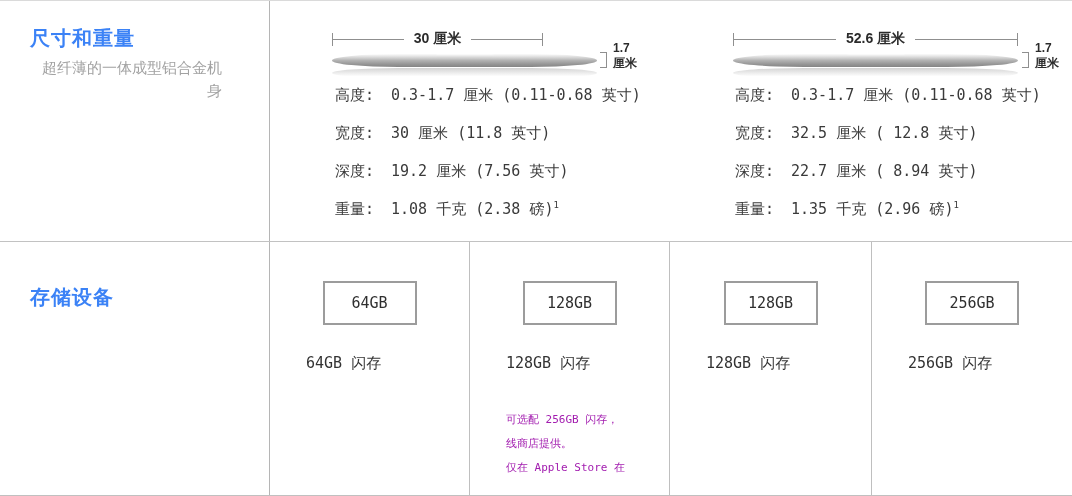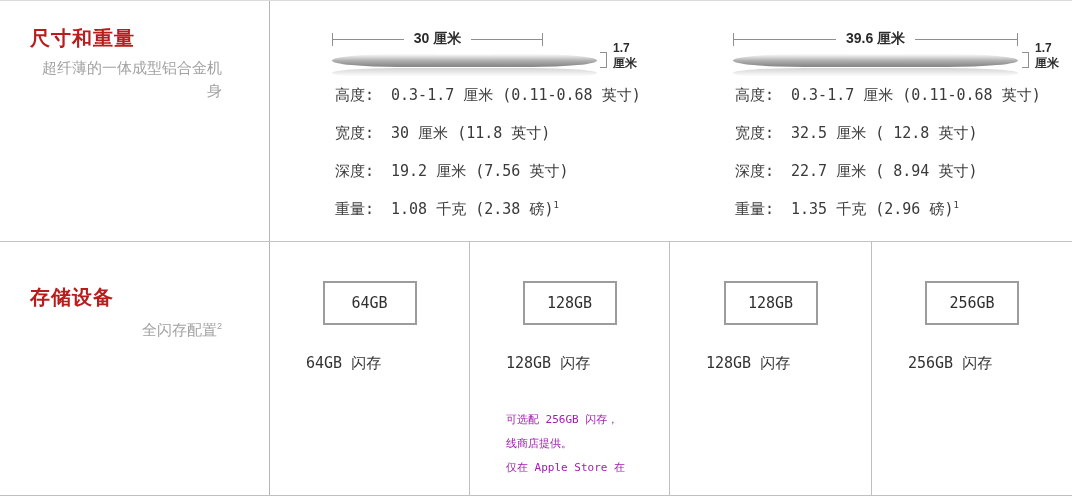--- a/index.html
+++ b/index.html
@@ -8,21 +8,21 @@
   .page {
     position:relative; width:1072px; height:496px; background:#fff;
     border-top:1px solid #dadada; border-bottom:1px solid #c0c0c0;
     overflow:hidden;
   }
   .row { display:flex; }
   .row-top { height:241px; border-bottom:1px solid #c2c2c2; }
   .row-bottom { height:253px; }
   .side { width:270px; flex:0 0 270px; border-right:1px solid #b5b5b5; padding:24px 20px 0 30px; }
   .row-bottom .side { padding-top:42px; }
-  .side h2 { font-size:20px; font-weight:bold; color:#b91c1c; letter-spacing:1px; margin-bottom:4px;font-family:Liberation Mono, monospace; }
+  .side h2 { font-size:20px; font-weight:bold; color:#3b82f6; letter-spacing:1px; margin-bottom:4px;font-family:Liberation Mono, monospace; }
   .side .sub { font-size:15px; color:#a2a2a2; line-height:23px; width:192px;text-align:right; }
   .side .sub sup { font-size:9px; color:#a2a2a2; }
 
   .model { position:relative; }
   .model-a { width:400px; flex:0 0 400px; }
   .model-b { width:402px; flex:0 0 402px; }
 
   .dimline { position:absolute; top:30px; display:flex; align-items:center; height:16px; }
   .model-a .dimline { left:62px; width:211px; }
   .model-b .dimline { left:63px; width:285px; }
@@ -103,21 +103,21 @@
         <div class="spec"><span class="spec-label">宽度:</span><span class="spec-value">30 厘米 (11.8 英寸)</span><sup></sup></div>
         <div class="spec"><span class="spec-label">深度:</span><span class="spec-value">19.2 厘米 (7.56 英寸)</span><sup></sup></div>
         <div class="spec"><span class="spec-label">重量:</span><span class="spec-value">1.08 千克 (2.38 磅)</span><sup>1</sup></div>
       </div>
     </div>
 
     <div class="model model-b">
       <div class="dimline">
         <span class="tick"></span>
         <span class="dline"></span>
-        <span class="dlabel">39.6 厘米</span>
+        <span class="dlabel">52.6 厘米</span>
         <span class="dline"></span>
         <span class="tick"></span>
       </div>
       <div class="laptop">
         <div class="notch"></div>
       </div>
       <div class="reflection"></div>
       <div class="bracket"></div>
       <div class="thickness">
         <div>1.7</div>
@@ -128,21 +128,20 @@
         <div class="spec"><span class="spec-label">宽度:</span><span class="spec-value">32.5 厘米 ( 12.8 英寸)</span><sup></sup></div>
         <div class="spec"><span class="spec-label">深度:</span><span class="spec-value">22.7 厘米 ( 8.94 英寸)</span><sup></sup></div>
         <div class="spec"><span class="spec-label">重量:</span><span class="spec-value">1.35 千克 (2.96 磅)</span><sup>1</sup></div>
       </div>
     </div>
   </section>
 
   <section class="row row-bottom">
     <aside class="side">
       <h2>存储设备</h2>
-      <div class="sub"><span>全闪存配置</span><sup>2</sup></div>
     </aside>
 
     <div class="opt opt-1">
       <div class="sbox">64GB</div>
       <div class="slabel">64GB 闪存</div>
       <div class="snote">
         <div></div>
         <div></div>
         <div></div>
       </div>

